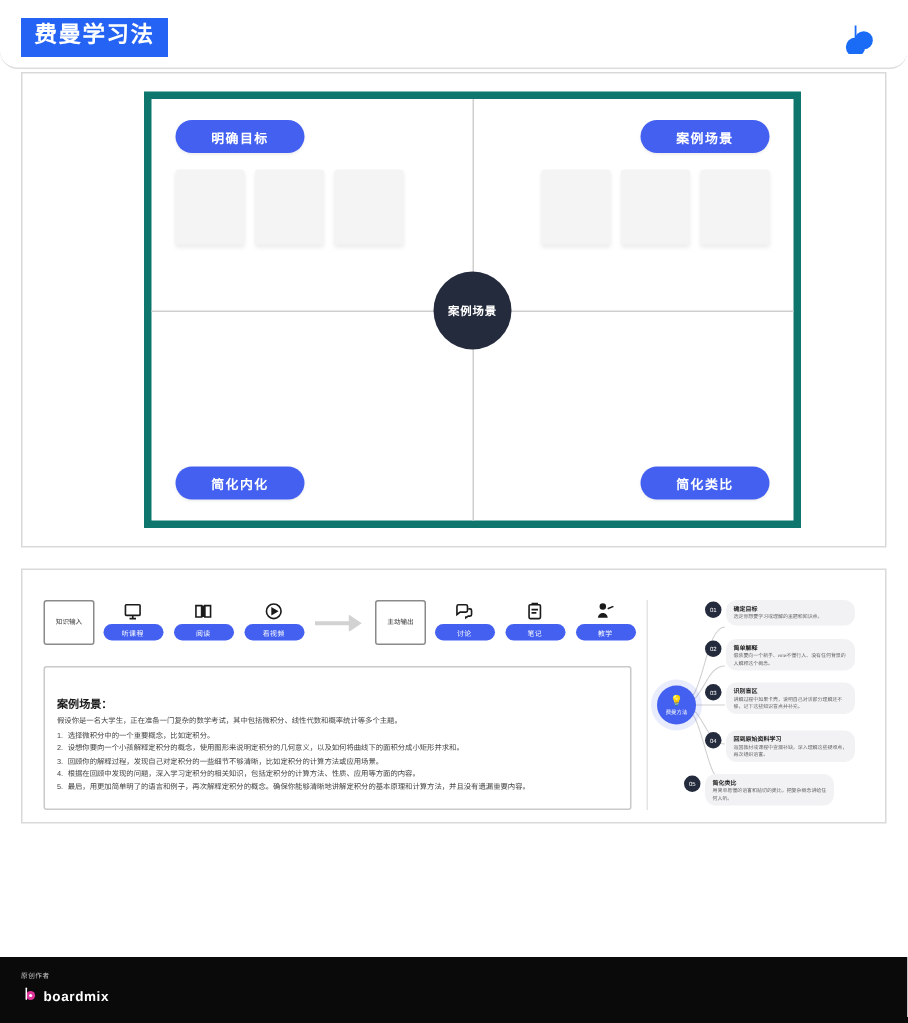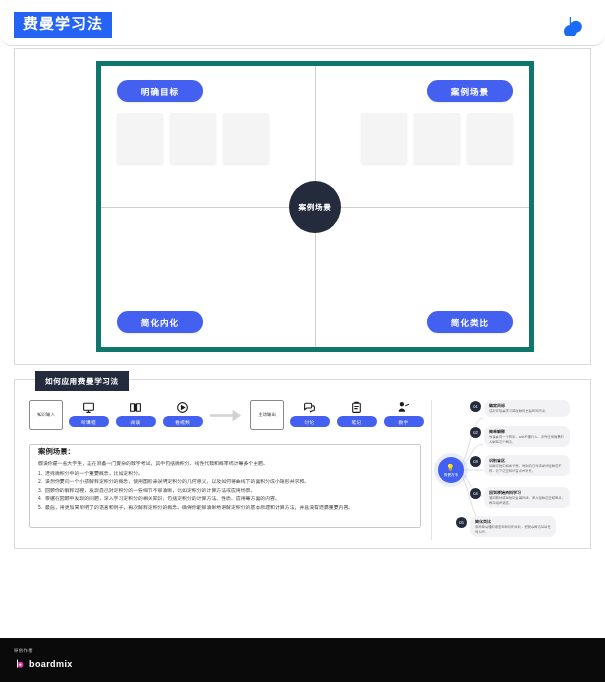--- a/index.html
+++ b/index.html
@@ -241,22 +241,22 @@
     align-items: center;
     justify-content: center;
     flex-shrink: 0;
   }
 
   
   .case-box {
     margin: 6px 4px 0 4px;
     border: 1px solid #c9c9c9;
     border-radius: 2px;
-    padding: 0 8px;
-    height: 84px;
+    padding: 18px 8px;
+    height: 96px;
     overflow: hidden;
   }
   .case-title {
     font-size: 7.4px;
     font-weight: bold;
     color: #1c1c1c;
     margin-bottom: 4px;
   }
   .case-lead {
     font-size: 4.9px;
@@ -418,21 +418,20 @@
 
       <div class="quad br">
         <div class="pill">简化类比</div>
       </div>
 
       <div class="center-hub">案例场景</div>
     </div>
   </div>
 
   <div class="lower">
-    <div class="section-tab">如何应用费曼学习法</div>
 
     <div class="lower-body">
 
       <div class="lower-left">
 
         <div class="flow-row">
           <div class="flow-box">知识输入</div>
 
           <div class="flow-item">
             <span class="flow-icon">

